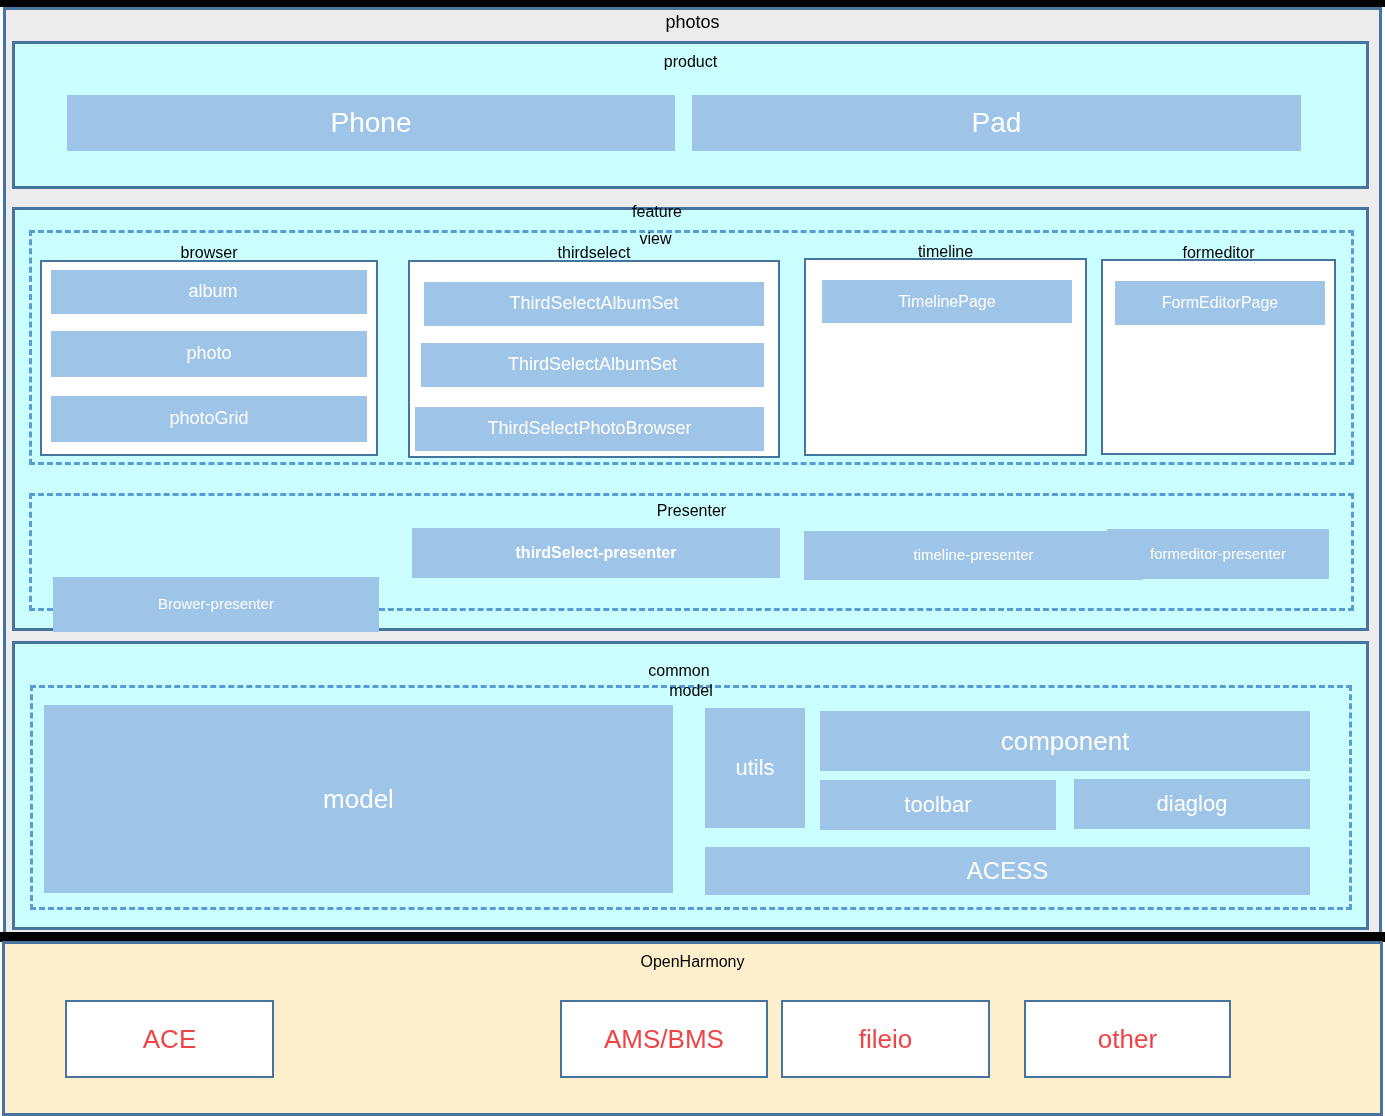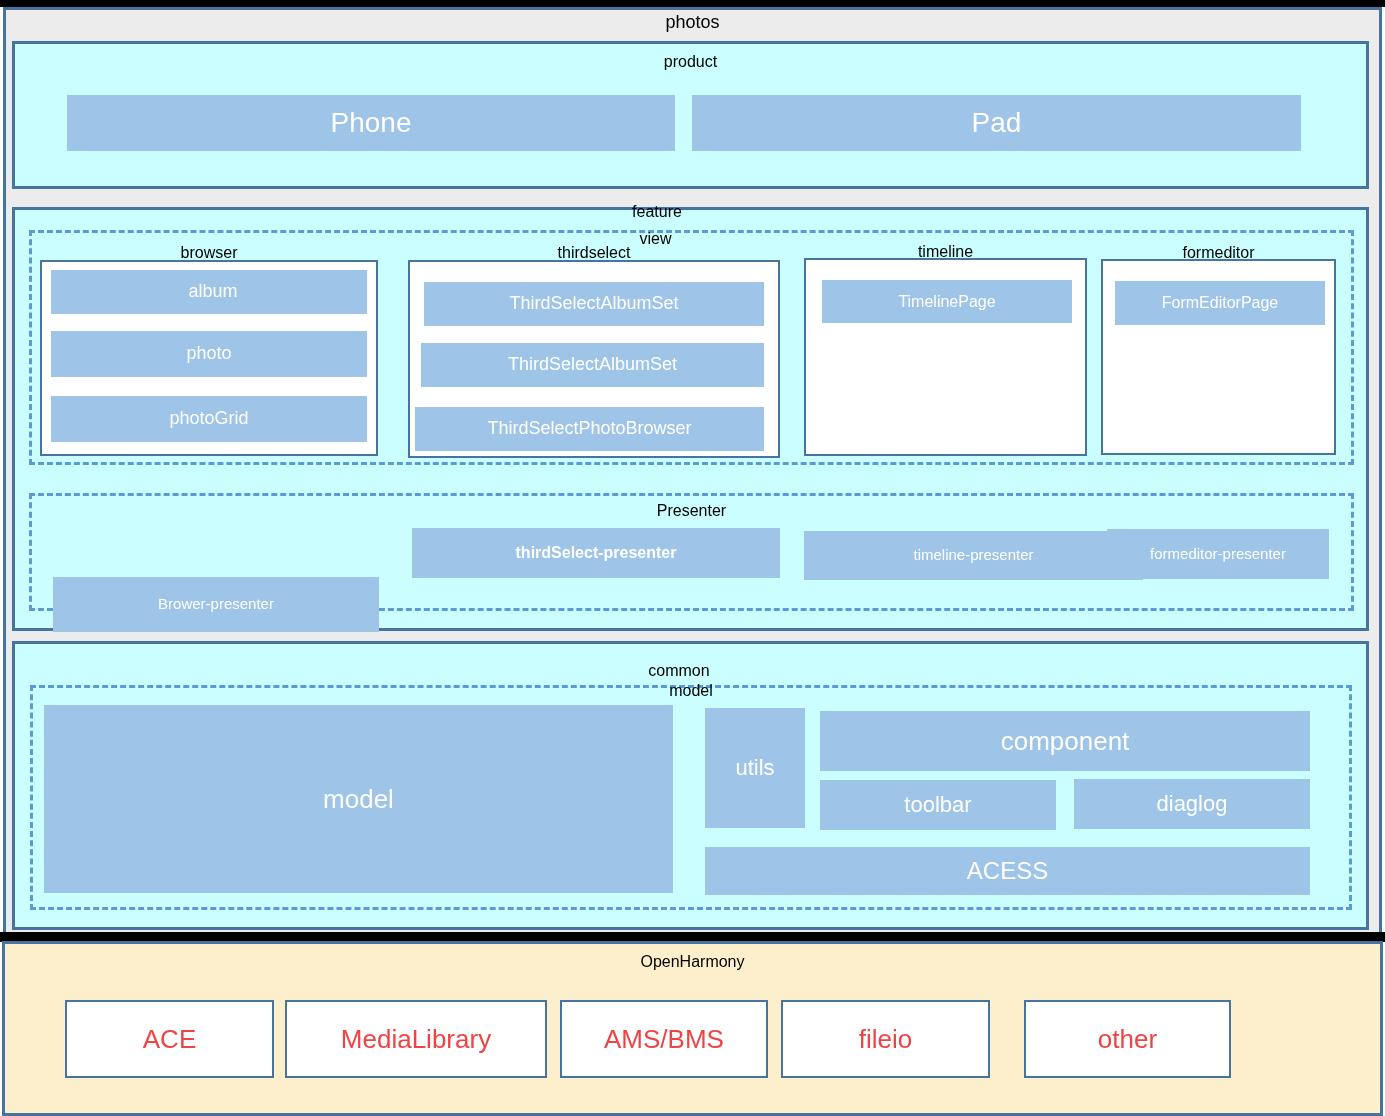--- a/index.html
+++ b/index.html
@@ -152,18 +152,17 @@
 
   <div class="abs blue-box t-24" style="left:705px;top:847px;width:605px;height:48px;font-size:24px;">ACESS</div>
 
   <div class="abs blackbar" style="left:0;top:932px;width:1385px;height:10px;"></div>
 
   <div class="abs frame-solid bg-cream" style="left:2px;top:941px;width:1381px;height:175px;"></div>
 
   <div class="abs label lbl-16" style="left:2px;top:954px;width:1381px;">OpenHarmony</div>
 
   <div class="abs white-box t-26" style="left:65px;top:1000px;width:209px;height:78px;">ACE</div>
-  <div class="abs white-box t-26" style="left:285px;top:1000px;width:262px;height:78px;">MediaLibrary</div>
   <div class="abs white-box t-26" style="left:560px;top:1000px;width:208px;height:78px;">AMS/BMS</div>
   <div class="abs white-box t-26" style="left:781px;top:1000px;width:209px;height:78px;">fileio</div>
   <div class="abs white-box t-26" style="left:1024px;top:1000px;width:207px;height:78px;">other</div>
 
 </div>
 
 </body></html>

